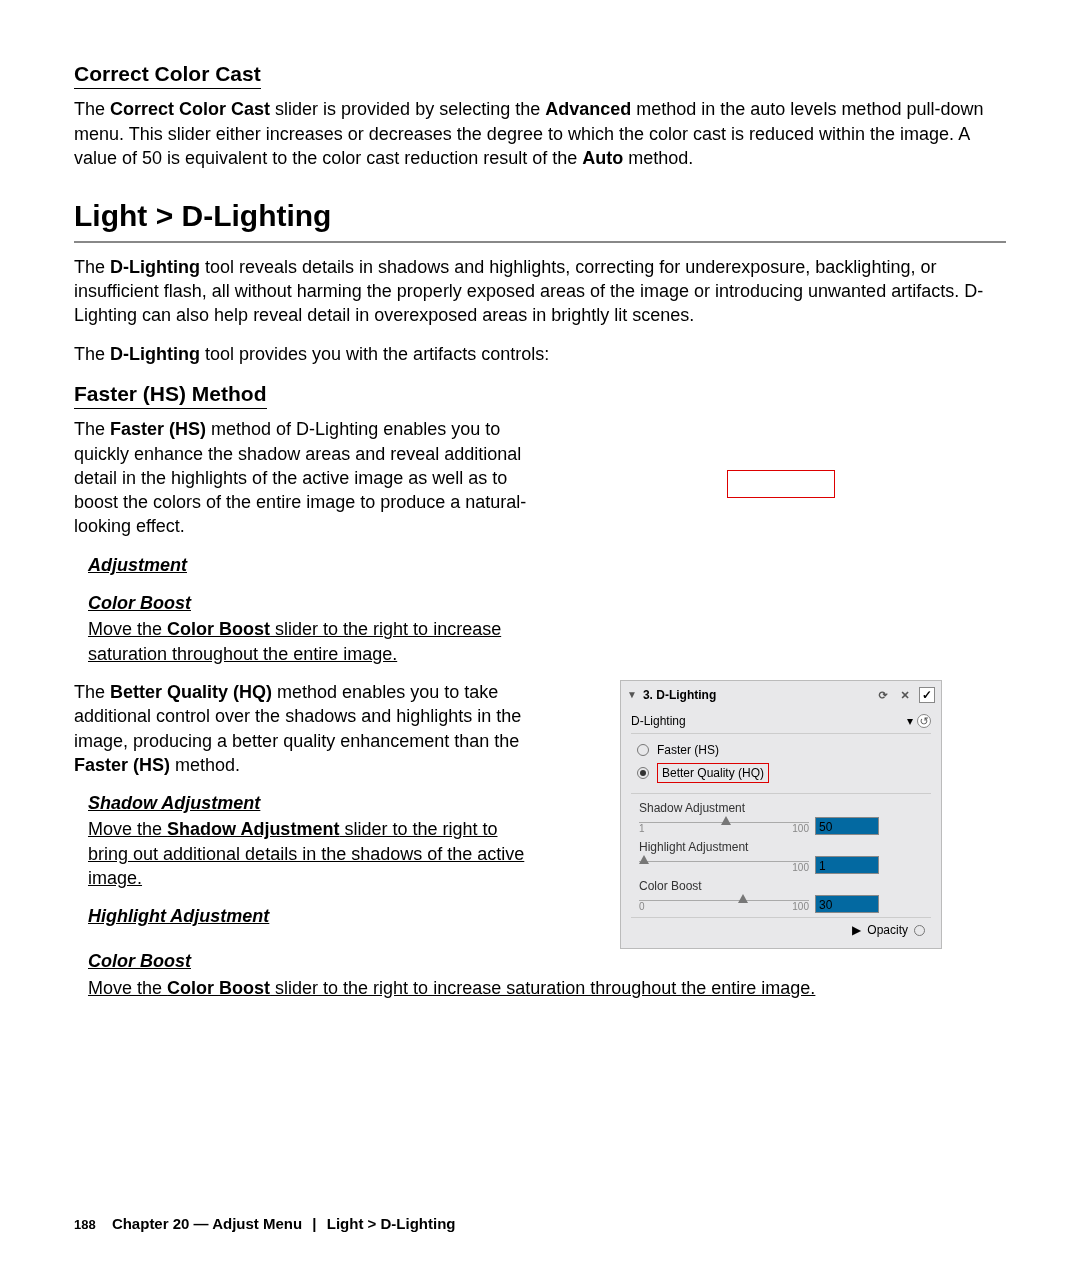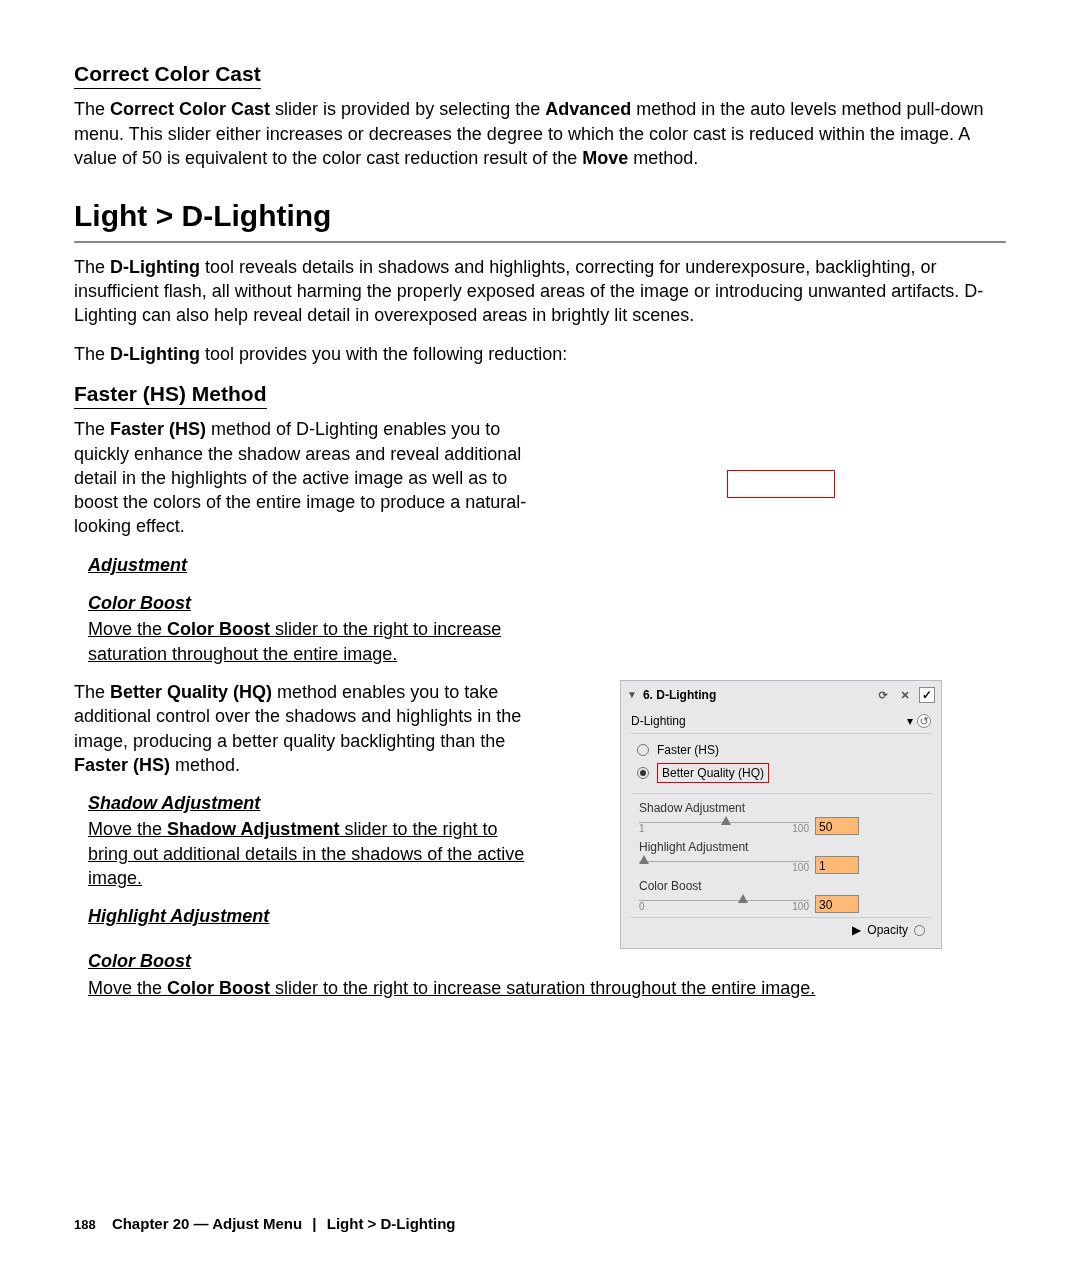--- a/index.html
+++ b/index.html
@@ -114,21 +114,21 @@
   .track .min { left: 0; }
   .track .max { right: 0; text-align: right; }
   .track .thumb {
     position: absolute; top: -3px;
     width: 0; height: 0;
     border-left: 5px solid transparent;
     border-right: 5px solid transparent;
     border-bottom: 9px solid #777;
   }
   .valbox {
-    width: 44px; height: 18px; border: 1px solid #888; background: #fdba74;
+    width: 64px; height: 18px; border: 1px solid #888; background: #0369a1;
     font-size: 12px; padding: 1px 3px;
   }
   .opacity-row {
     display: flex; justify-content: flex-end; align-items: center;
     gap: 6px; font-size: 12px; padding: 4px 6px 4px 0;
     border-top: 1px solid #ccc; margin-top: 4px;
   }
 
   .footer {
     position: absolute;
@@ -138,31 +138,31 @@
   }
   .footer b.pn { font-size: 13px; margin-right: 12px; }
   .footer .sep { margin: 0 6px; font-weight: 700; }
 </style>
 </head>
 <body>
 
 <div>
   <div class="section-h3">Correct Color Cast</div>
   <p class="para">
-    <span>The </span><b>Correct Color Cast</b><span> slider is provided by selecting the </span><b>Advanced</b><span> method in the auto levels method pull-down menu. This slider either increases or decreases the degree to which the color cast is reduced within the image. A value of 50 is equivalent to the color cast reduction result of the </span><b>Move</b><span> method.</span>
+    <span>The </span><b>Correct Color Cast</b><span> slider is provided by selecting the </span><b>Advanced</b><span> method in the auto levels method pull-down menu. This slider either increases or decreases the degree to which the color cast is reduced within the image. A value of 50 is equivalent to the color cast reduction result of the </span><b>Auto</b><span> method.</span>
   </p>
 </div>
 
 <h2 class="h2">Light &gt; D-Lighting</h2>
 <hr class="hr-thick">
 <p class="para">
   <span>The </span><b>D-Lighting</b><span> tool reveals details in shadows and highlights, correcting for underexposure, backlighting, or insufficient flash, all without harming the properly exposed areas of the image or introducing unwanted artifacts. D-Lighting can also help reveal detail in overexposed areas in brightly lit scenes.</span>
 </p>
 <p class="para">
-  <span>The </span><b>D-Lighting</b><span> tool provides you with the following reduction:</span>
+  <span>The </span><b>D-Lighting</b><span> tool provides you with the artifacts controls:</span>
 </p>
 
 <div class="row">
   <div class="left-col">
     <div class="section-h3">Faster (HS) Method</div>
     <p class="para">
       <span>The </span><b>Faster (HS)</b><span> method of D-Lighting enables you to quickly enhance the shadow areas and reveal additional detail in the highlights of the active image as well as to boost the colors of the entire image to produce a natural-looking effect.</span>
     </p>
     <div class="indent-block">
       <div class="sub-h4">Adjustment</div>
@@ -175,38 +175,38 @@
     </div>
   </div>
   <div class="right-col">
     <div class="red-box"></div>
   </div>
 </div>
 
 <div class="row">
   <div class="left-col">
     <p class="para">
-      <span>The </span><b>Better Quality (HQ)</b><span> method enables you to take additional control over the shadows and highlights in the image, producing a better quality backlighting than the </span><b>Faster (HS)</b><span> method.</span>
+      <span>The </span><b>Better Quality (HQ)</b><span> method enables you to take additional control over the shadows and highlights in the image, producing a better quality enhancement than the </span><b>Faster (HS)</b><span> method.</span>
     </p>
     <div class="indent-block">
       <div class="sub-h4">Shadow Adjustment</div>
       <p>
         <span>Move the </span><b>Shadow Adjustment</b><span> slider to the right to bring out additional details in the shadows of the active image.</span>
       </p>
     </div>
     <div class="indent-block">
       <div class="sub-h4">Highlight Adjustment</div>
     </div>
   </div>
   <div class="right-col">
 
     <div class="panel">
       <div class="panel-title">
         <span class="tri-down">▼</span>
-        <span>6. D-Lighting</span>
+        <span>3. D-Lighting</span>
         <span class="spacer"></span>
         <span class="icon-btn">⟳</span>
         <span class="icon-btn">✕</span>
         <span class="icon-check">✓</span>
       </div>
       <div class="panel-body">
         <div class="drop-row">
           <span>D-Lighting</span>
           <span class="spacer"></span>
           <span>▾</span>

